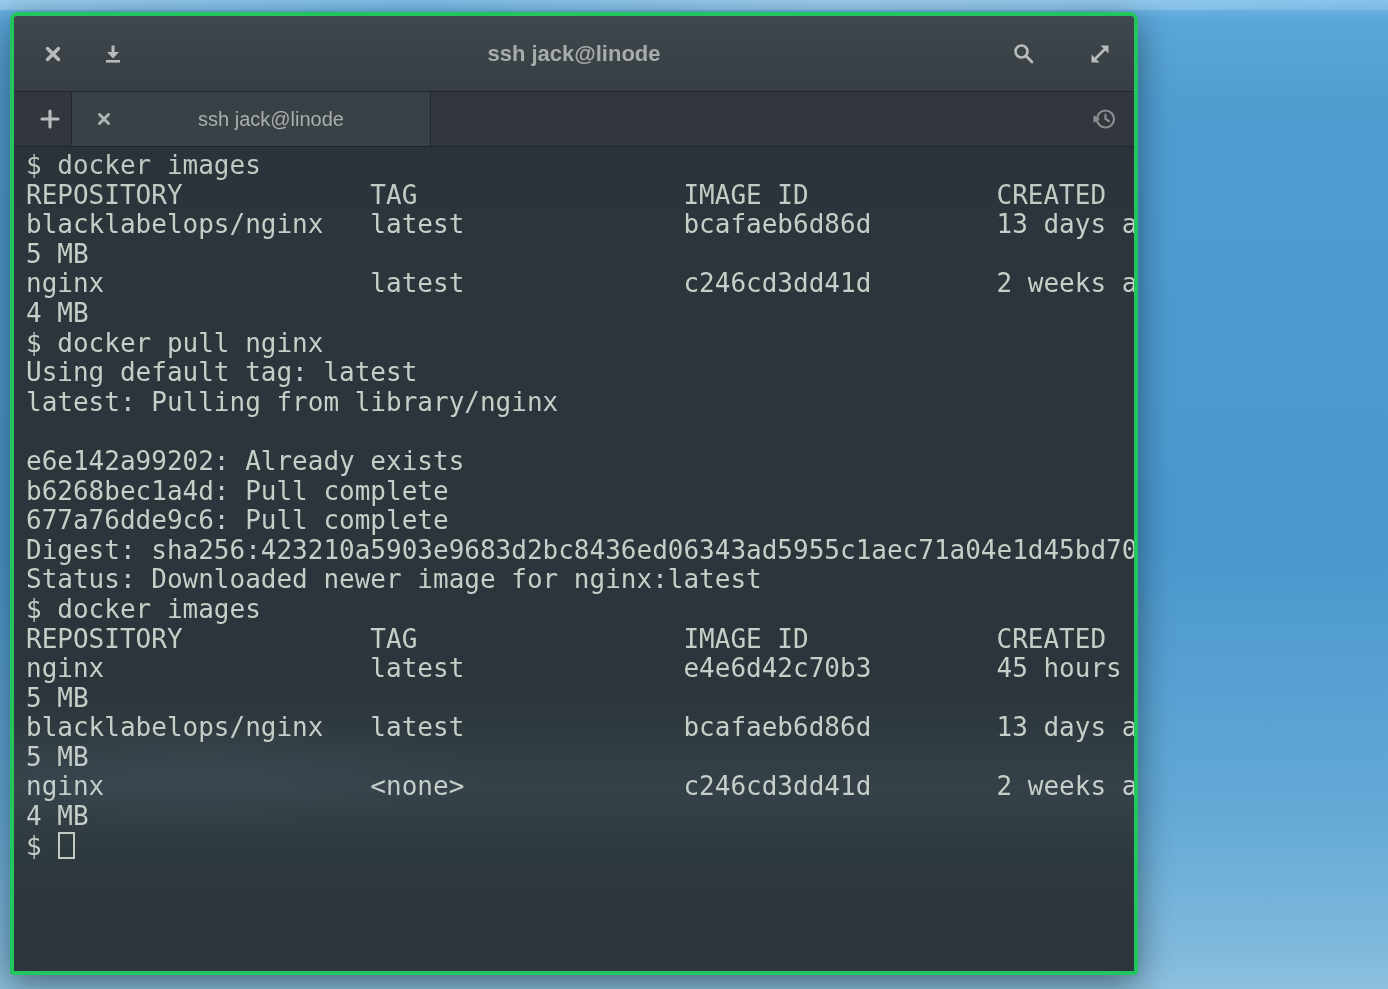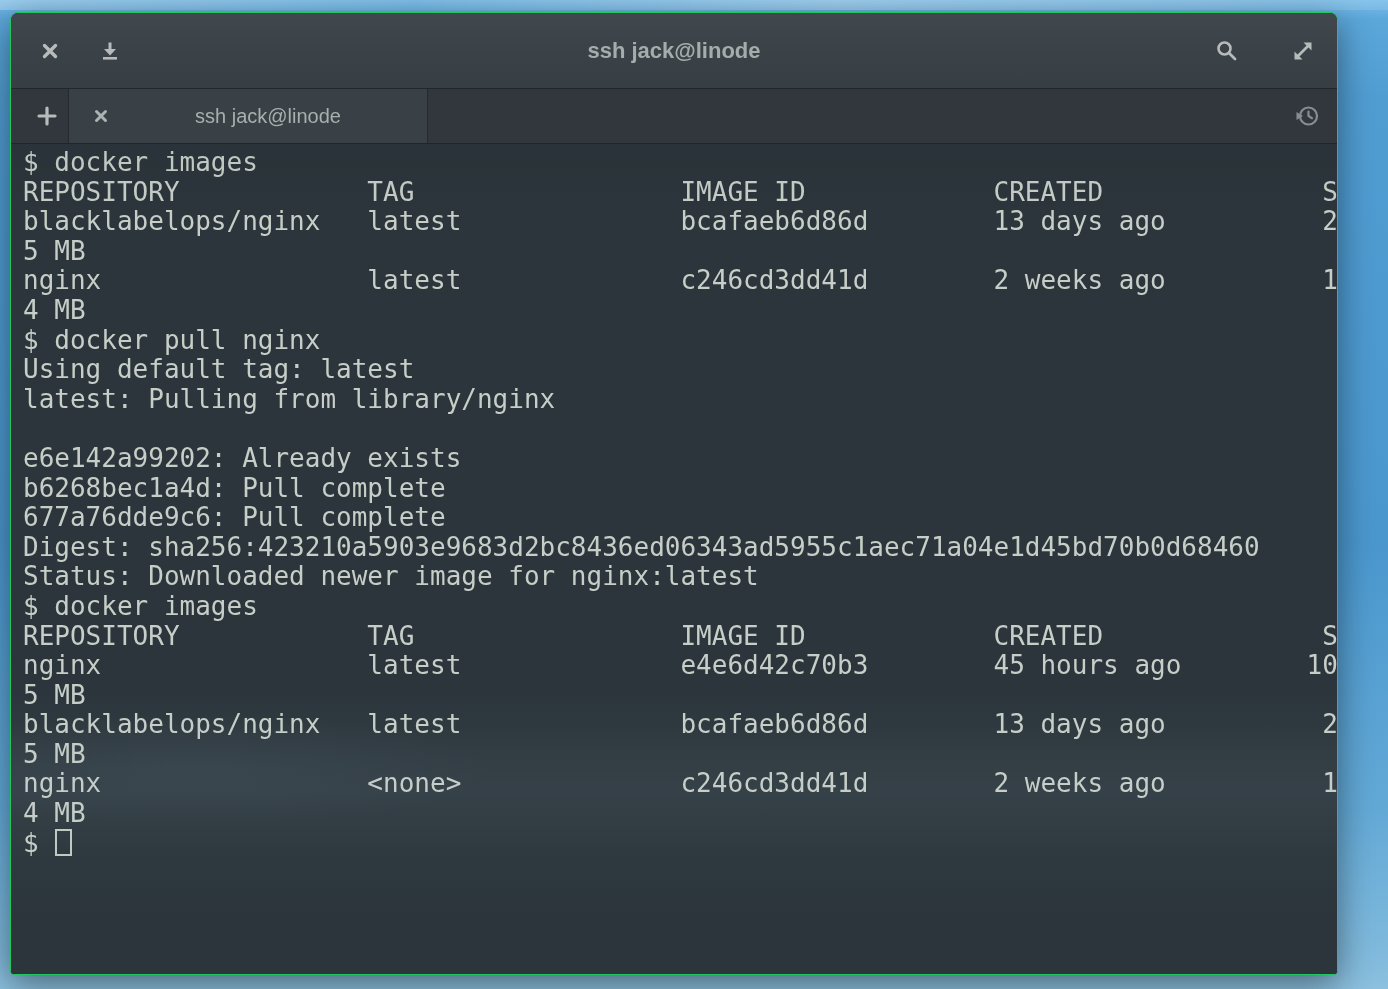--- a/index.html
+++ b/index.html
@@ -8,22 +8,22 @@
     font-family:"Liberation Sans",sans-serif;
     background:
       linear-gradient(180deg,#79bce8 0%,#5ba7da 2%,#509dd2 10%,#4a97ce 55%,#63a9d6 82%,#7fb9dc 96%,#8cc0de 100%);
   }
   
   .sky-streak{position:absolute;left:0;top:0;width:100%;height:10px;
     background:linear-gradient(90deg,rgba(255,255,255,.25),rgba(255,255,255,.05) 30%,rgba(255,255,255,.28) 60%,rgba(255,255,255,.10));
     pointer-events:none;}
 
   .window{
-    position:absolute;left:10px;top:12px;width:1328px;height:963px;
-    border:1px solid #22c55e;border-radius:8px 8px 4px 4px;
+    position:absolute;left:10px;top:12px;width:1128px;height:963px;
+    border:4px solid #22c55e;border-radius:8px 8px 4px 4px;
     background:#4c1d95;box-shadow:0 10px 34px rgba(0,0,0,.45);
     overflow:hidden;box-sizing:border-box;
   }
 
   
   .titlebar{
     position:absolute;left:0;top:0;right:0;height:75px;
     background:linear-gradient(180deg,#41484d 0%,#3b4247 55%,#383f44 100%);
     border-bottom:1px solid #22272a;
   }

